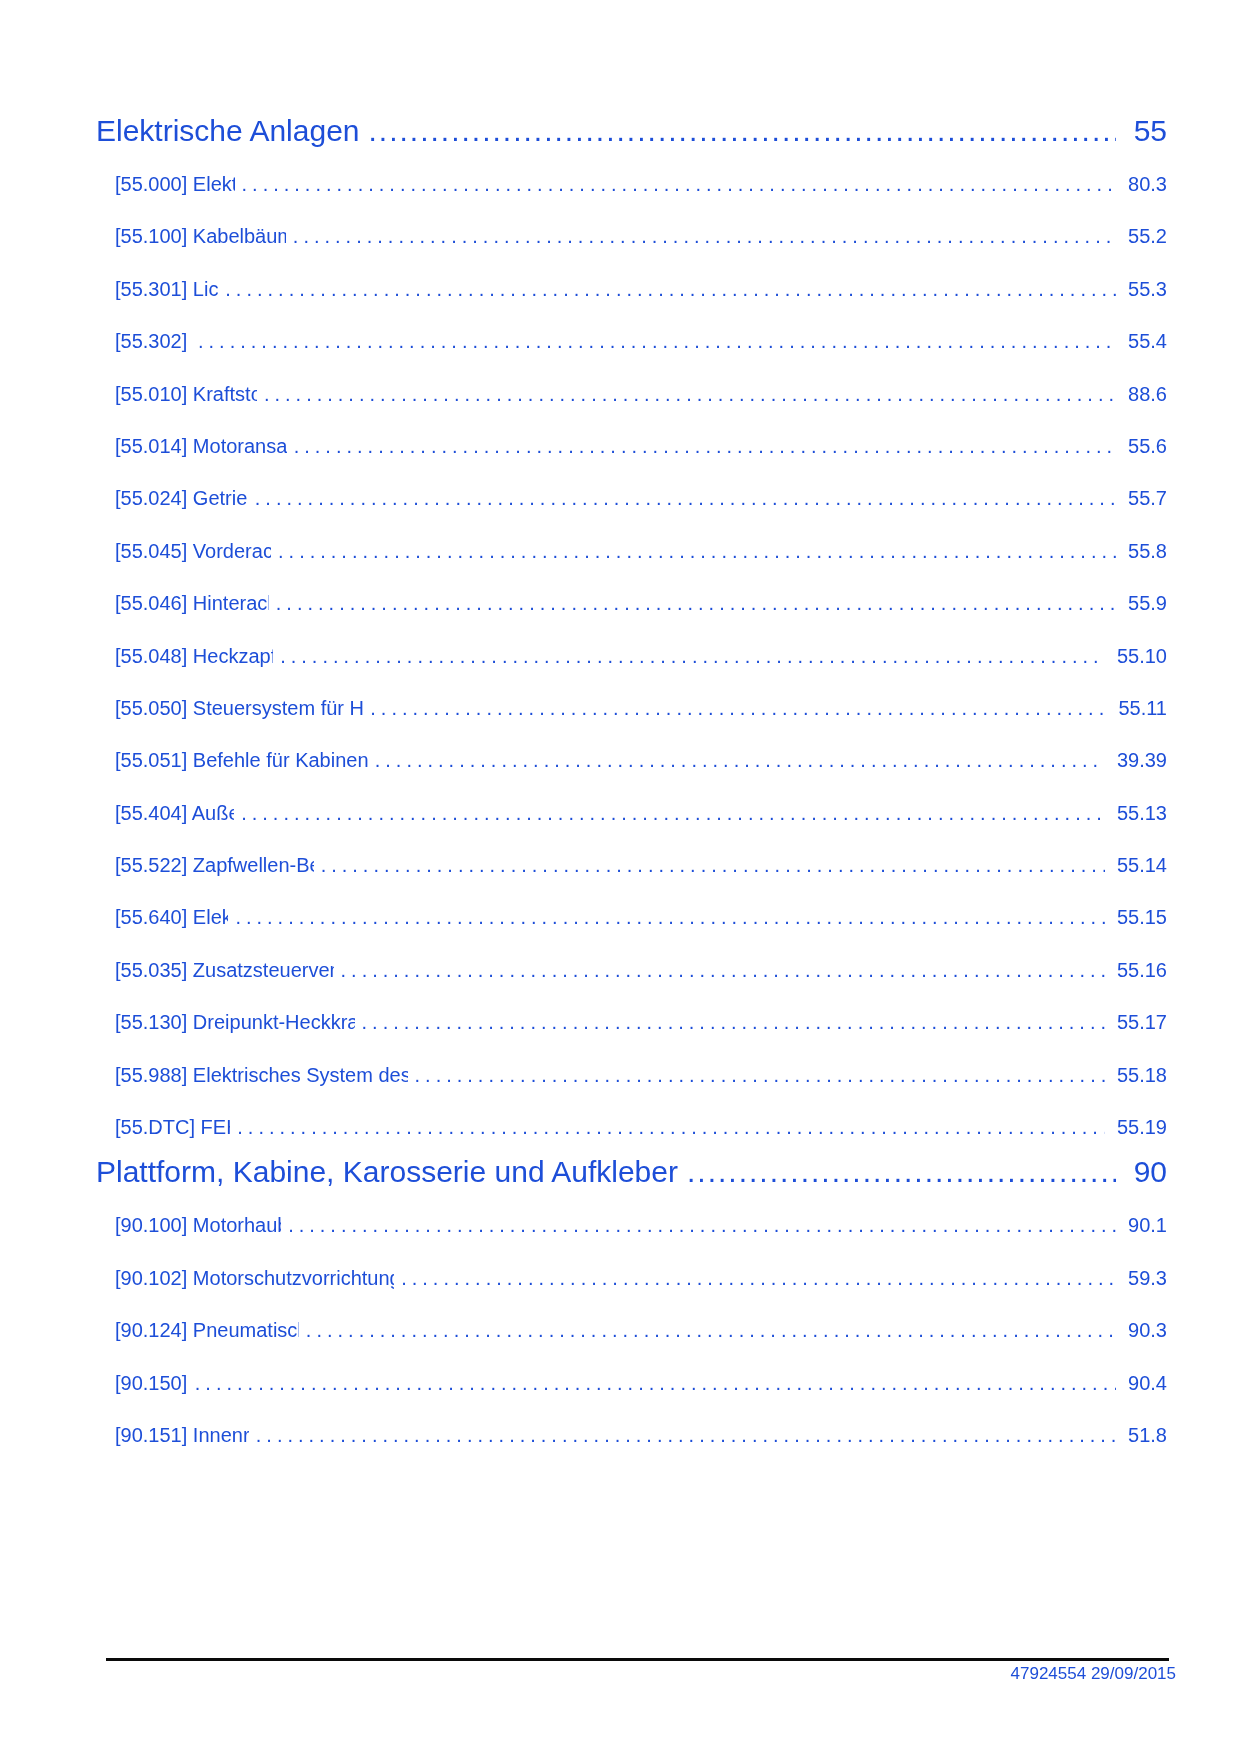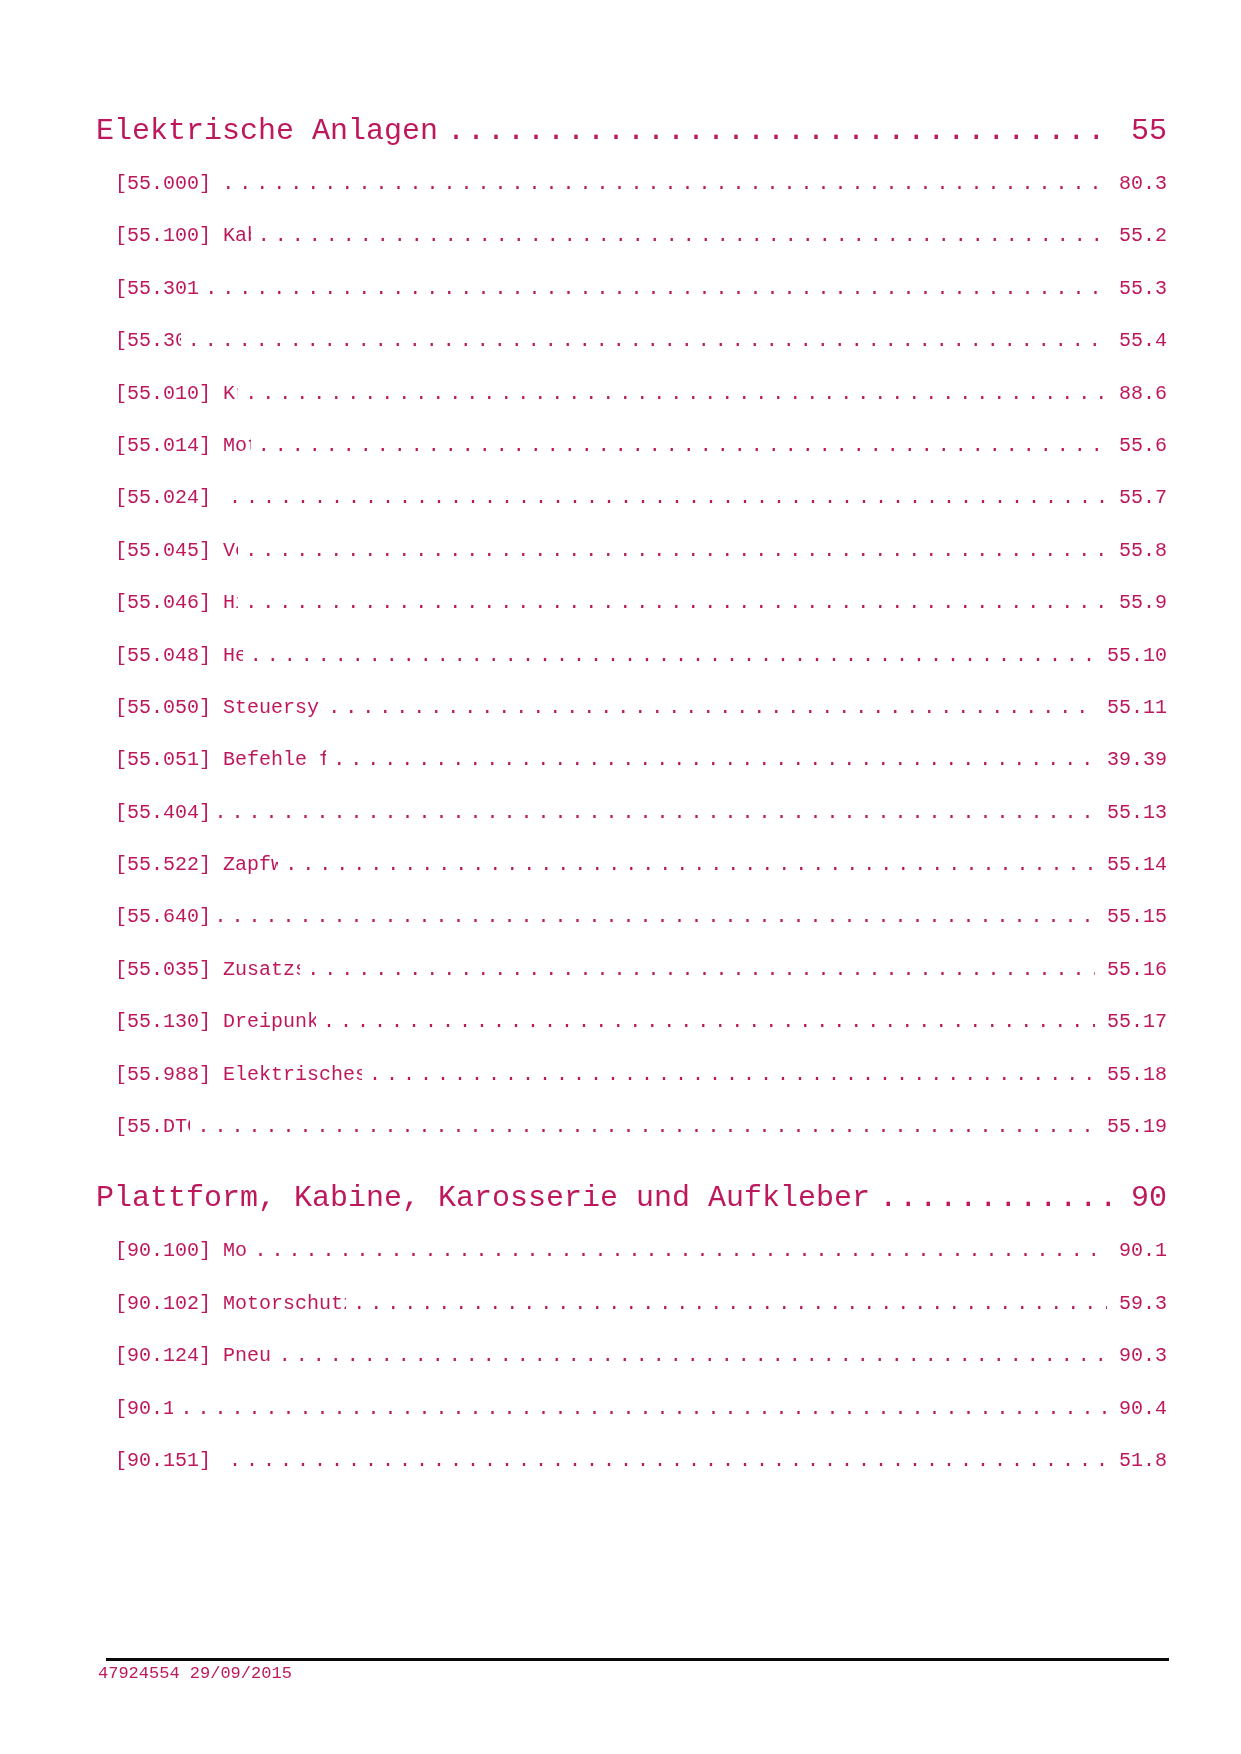--- a/index.html
+++ b/index.html
@@ -6,32 +6,32 @@
   html, body {
     margin: 0;
     padding: 0;
     background: #ffffff;
   }
   .page {
     position: relative;
     width: 1241px;
     height: 1754px;
     background: #ffffff;
-    font-family: Liberation Mono, monospace;
-    color: #be185d;
+    font-family: Liberation Sans, sans-serif;
+    color: #1d4ed8;
     overflow: hidden;
   }
   .toc {
     position: absolute;
     left: 96px;
     top: 112px;
     width: 1071px;
   }
   .section { margin: 0; }
-  .section + .section .heading-row { margin-top: 26px; }
+  .section + .section .heading-row { }
 
   .heading-row {
     display: flex;
     align-items: baseline;
     font-size: 30px;
     line-height: 38px;
     white-space: nowrap;
   }
   .heading-row .h-title { flex: 0 0 auto; }
   .heading-row .leader {
@@ -85,24 +85,24 @@
   .footer-rule {
     position: absolute;
     left: 106px;
     top: 1658px;
     width: 1063px;
     height: 3px;
     background: #0a0a0a;
   }
   .footer-text {
     position: absolute;
-    left: 98px;
+    left: 113px;
     top: 1663px;
     width: 1063px;
-    text-align: left;
+    text-align: right;
     font-size: 17px;
     line-height: 22px;
   }
 </style>
 </head>
 <body>
 
 <div class="page">
 
   <div class="toc">

